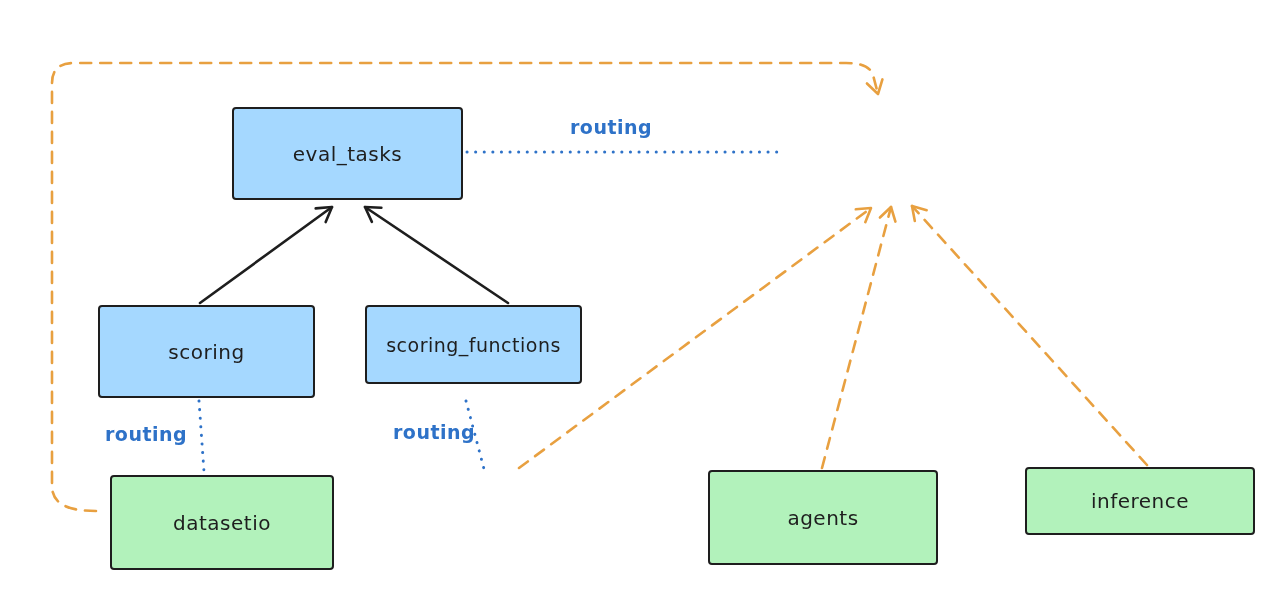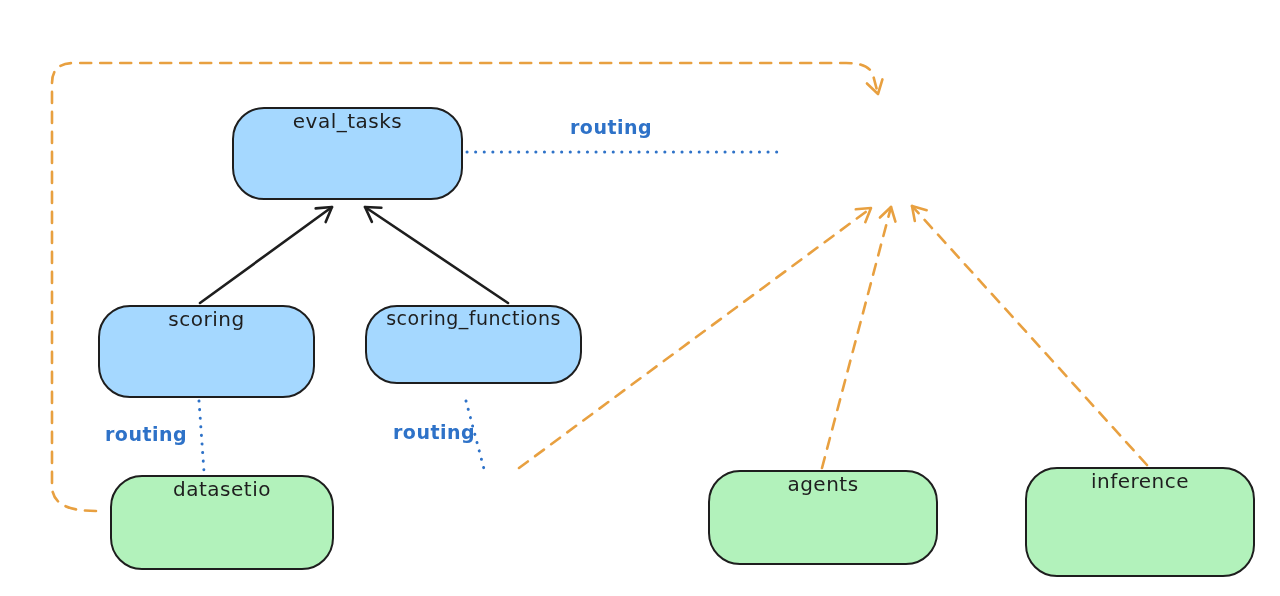--- a/index.html
+++ b/index.html
@@ -54,23 +54,23 @@
     fill: none;
     stroke: var(--orange, #e8a040);
     stroke-width: 2.6;
     stroke-linecap: round;
     stroke-linejoin: round;
   }
   .node {
     position: absolute;
     box-sizing: border-box;
     border: 2.6px solid var(--stroke, #1e1e1e);
-    border-radius: 32px;
+    border-radius: 4px;
     display: flex;
-    align-items: flex-start;
+    align-items: center;
     justify-content: center;
     font-size: 20px;
     color: var(--stroke, #1e1e1e);
     letter-spacing: 0.5px;
   }
   .node.blue  { background: var(--blue-fill, #a5d8ff); }
   .node.green { background: var(--green-fill, #b2f2bb); }
   .edge-label {
     position: absolute;
     font-size: 19px;
@@ -122,21 +122,21 @@
 
   <div class="node green" style="left:110px; top:475px; width:224px; height:95px;">
     <span>datasetio</span>
   </div>
 
 
   <div class="node green" style="left:708px; top:470px; width:230px; height:95px;">
     <span>agents</span>
   </div>
 
-  <div class="node green" style="left:1025px; top:467px; width:230px; height:110px;">
+  <div class="node green" style="left:1025px; top:467px; width:230px; height:68px;">
     <span>inference</span>
   </div>
 
   <div class="edge-label" style="left:570px; top:116px; width:95px;">routing</div>
 
   <div class="edge-label" style="left:105px; top:423px; width:92px;">routing</div>
 
   <div class="edge-label" style="left:393px; top:421px; width:85px;">routing</div>
 
 </div>

